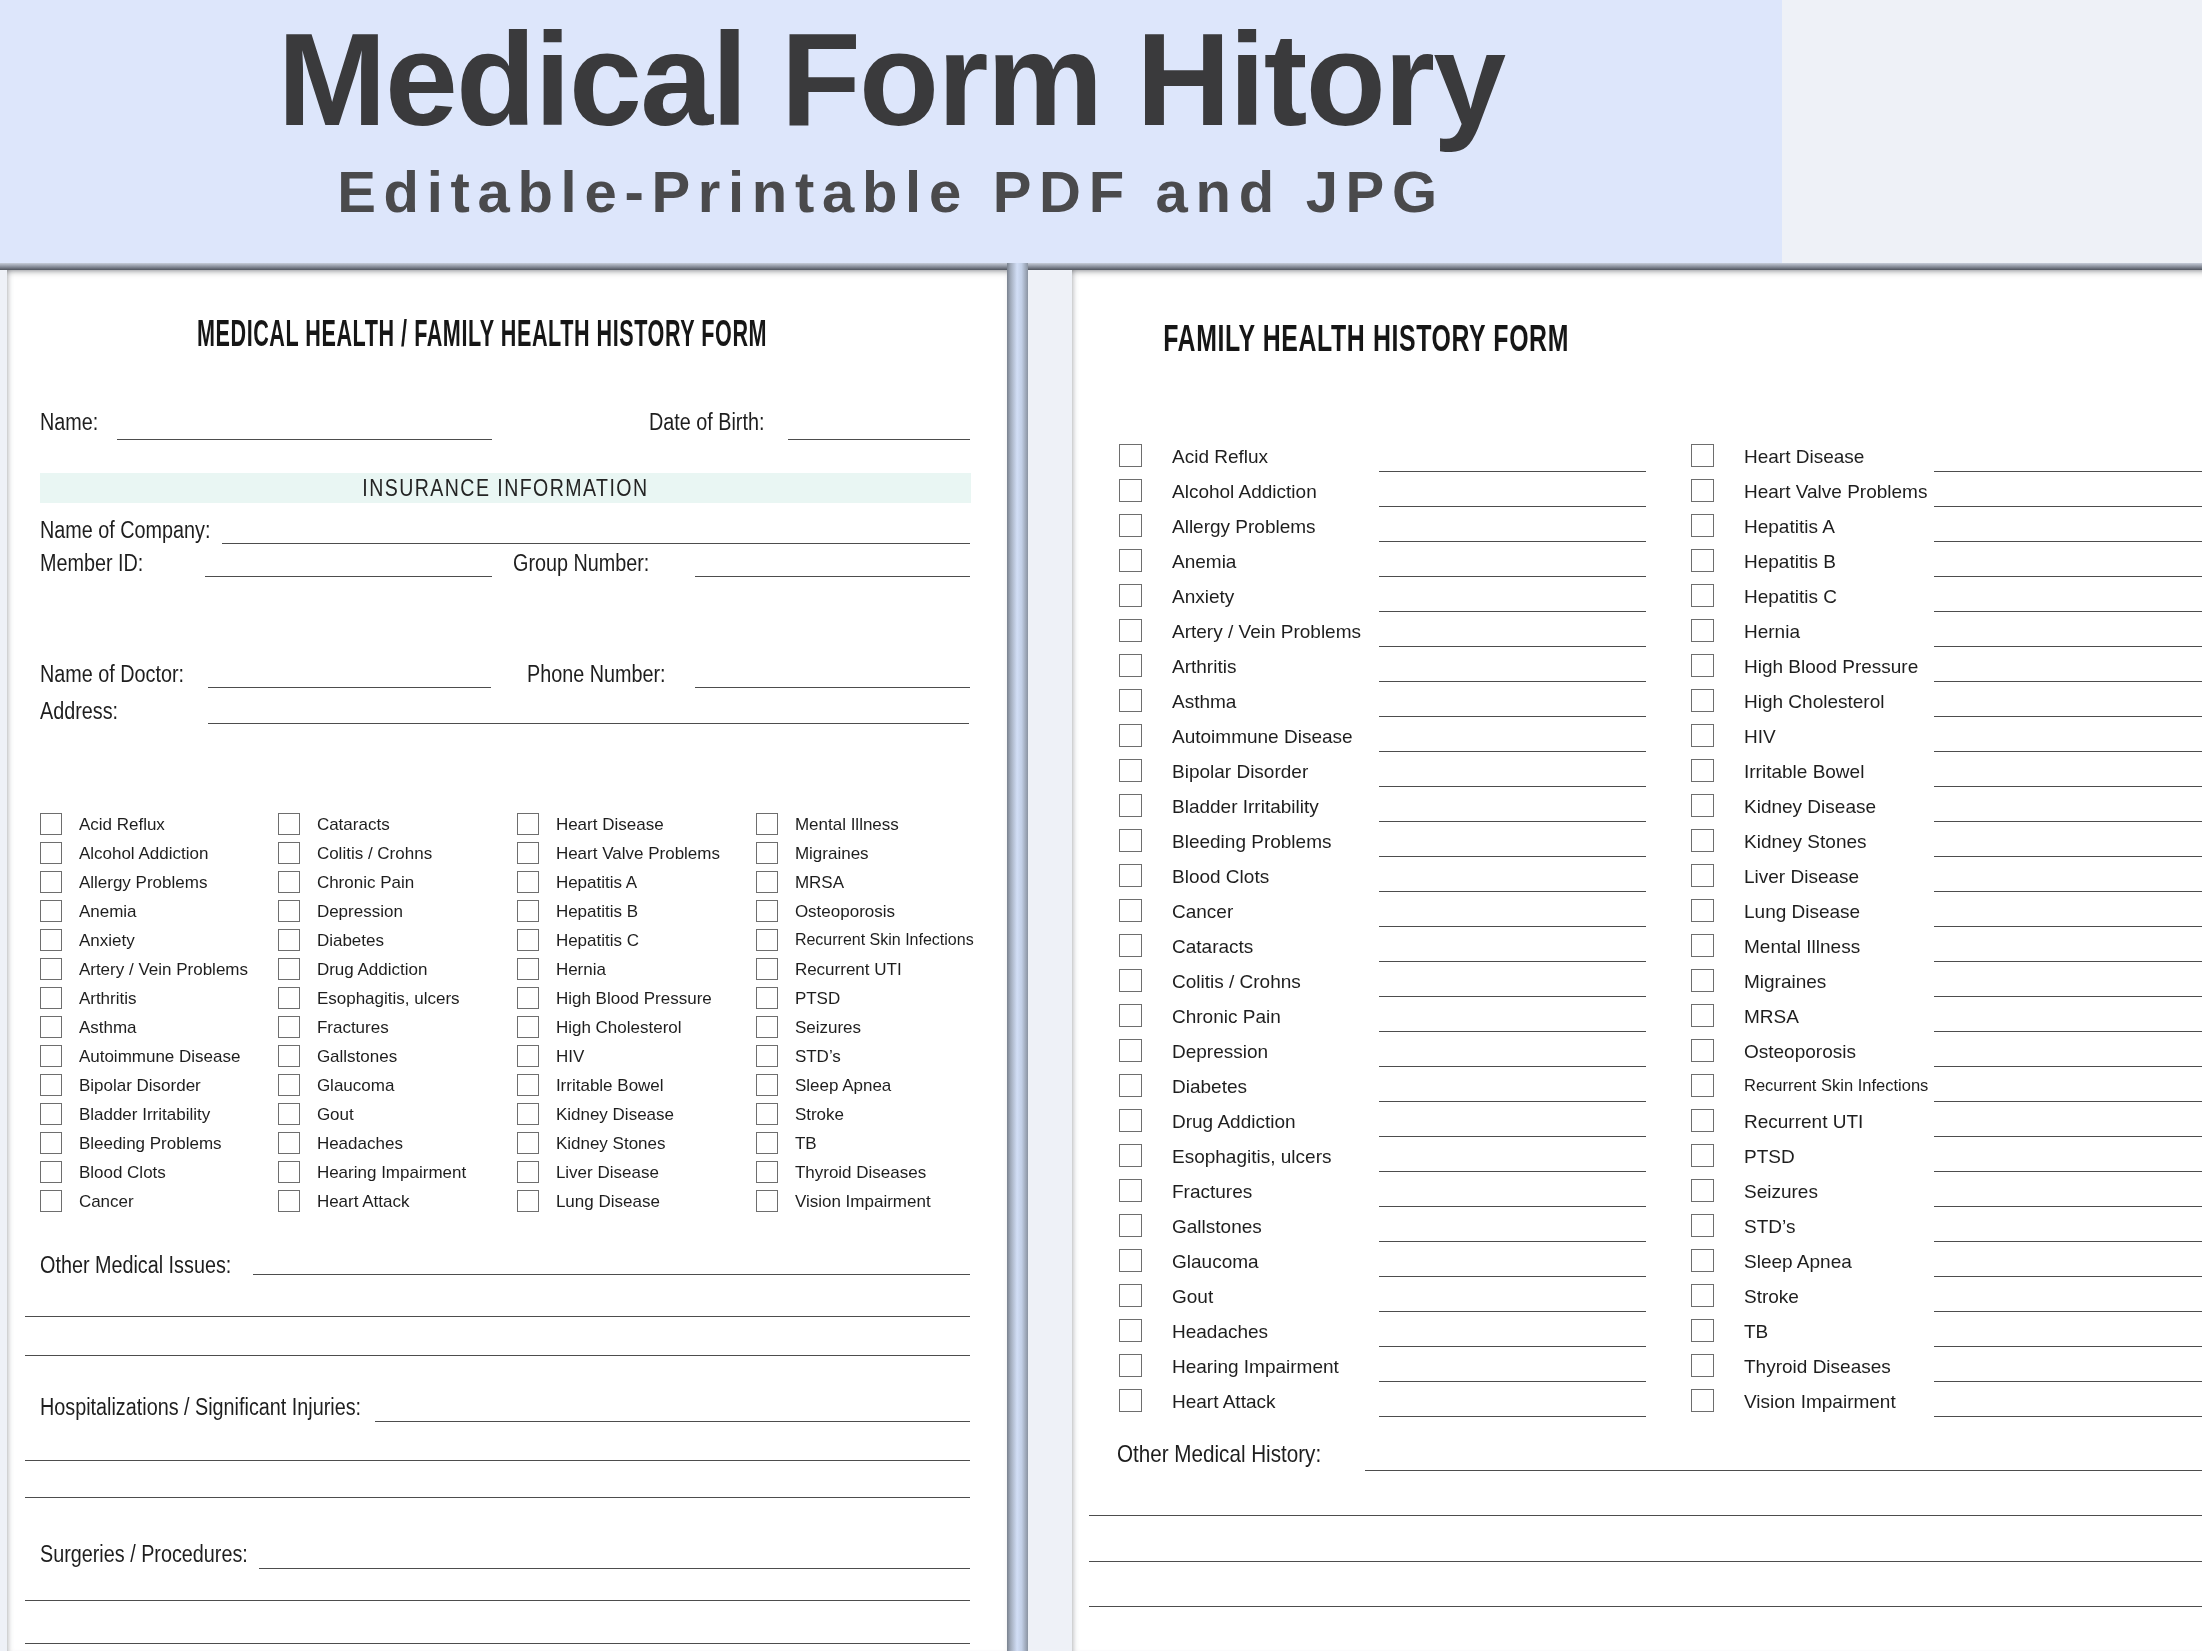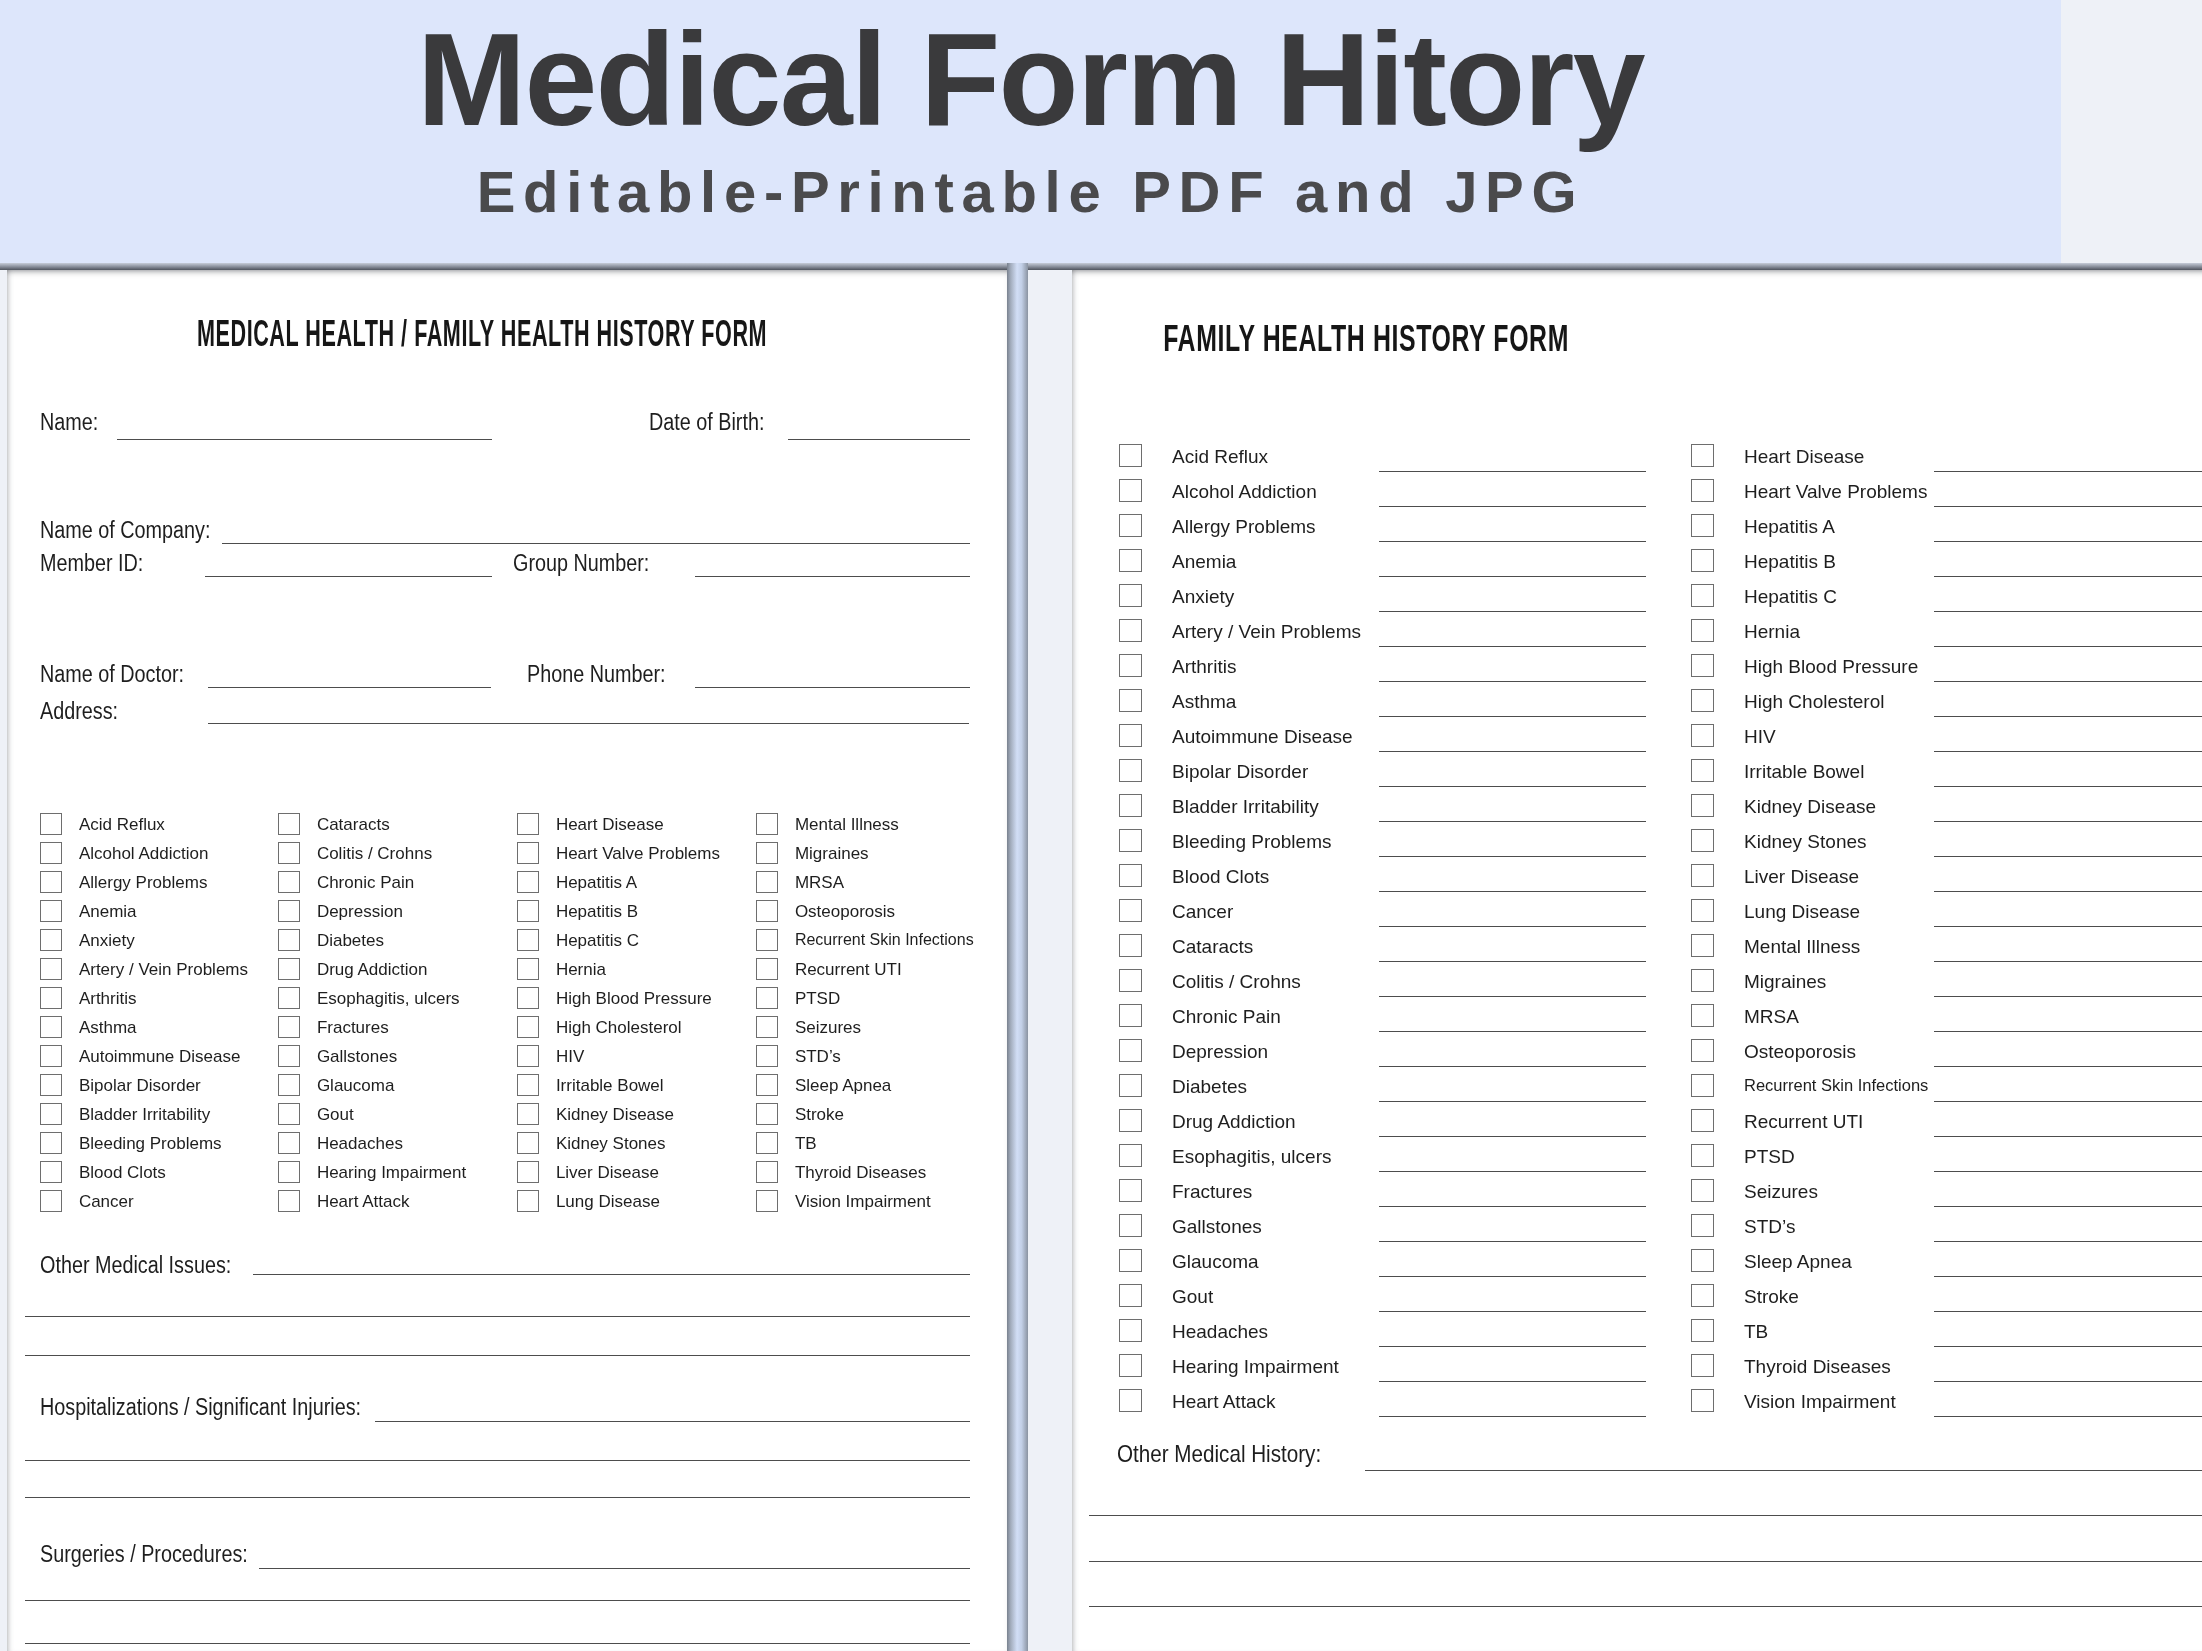--- a/index.html
+++ b/index.html
@@ -1,20 +1,20 @@
 <!DOCTYPE html>
 <html style="--banner-bg: #dde6fb; --banner-text: #3a3a3c; --banner-subtext: #4a4a4c; --section-band-bg: #e9f6f3; --page-bg: #ffffff; --line: #4d4d4d; --checkbox-border: #6e6e6e; --label: #1e1e1e;font-size:13.8px"><head>
 <meta charset="utf-8">
 <style>
   * { margin:0; padding:0; box-sizing:border-box; }
   html,body { width:2203px; height:1652px; overflow:hidden; background:#eef1f7;
               font-family:"Liberation Sans", sans-serif; }
 
   
-  .banner { position:absolute; left:0; top:0; width:2061px; height:263px;
+  .banner { position:absolute; left:0; top:0; width:1782px; height:263px;
             background:var(--banner-bg,#dde6fb); text-align:center; }
   .banner-title { margin-top:5.2px; font-size:131px; font-weight:700; line-height:1.15;
                   letter-spacing:-1.7px; color:var(--banner-text,#3a3a3c); }
   .banner-subtitle { margin-top:1.7px; font-size:58px; font-weight:700; letter-spacing:7.7px;
                      color:var(--banner-subtext,#4a4a4c); }
 
   
   .pages-edge { position:absolute; left:0; top:263px; width:2203px; height:6.9px;
                 background:linear-gradient(180deg,#c6ccd8 0%,#868c98 55%,#4f545e 100%); }
 
@@ -72,20 +72,23 @@
 <section class="page" id="left-page">
   <h2 class="page-title" style="top:43px">
     <span class="cond">MEDICAL HEALTH / FAMILY HEALTH HISTORY FORM</span>
   </h2>
 
   <span class="flabel" style="left:33px;top:139px">Name:</span>
   <div class="wline" style="left:110px;top:169px;width:375px"></div>
   <span class="flabel" style="left:642px;top:139px">Date of Birth:</span>
   <div class="wline" style="left:781px;top:169px;width:182px"></div>
 
+  <div class="band" style="top:203px">
+    <span class="bandtxt">INSURANCE INFORMATION</span>
+  </div>
   <span class="flabel" style="left:33px;top:247px">Name of Company:</span>
   <div class="wline" style="left:215px;top:273px;width:748px"></div>
   <span class="flabel" style="left:33px;top:280px">Member ID:</span>
   <div class="wline" style="left:198px;top:306px;width:287px"></div>
   <span class="flabel" style="left:506px;top:280px">Group Number:</span>
   <div class="wline" style="left:688px;top:306px;width:275px"></div>
 
   <span class="flabel" style="left:33px;top:391px">Name of Doctor:</span>
   <div class="wline" style="left:201px;top:417px;width:283px"></div>
   <span class="flabel" style="left:520px;top:391px">Phone Number:</span>

